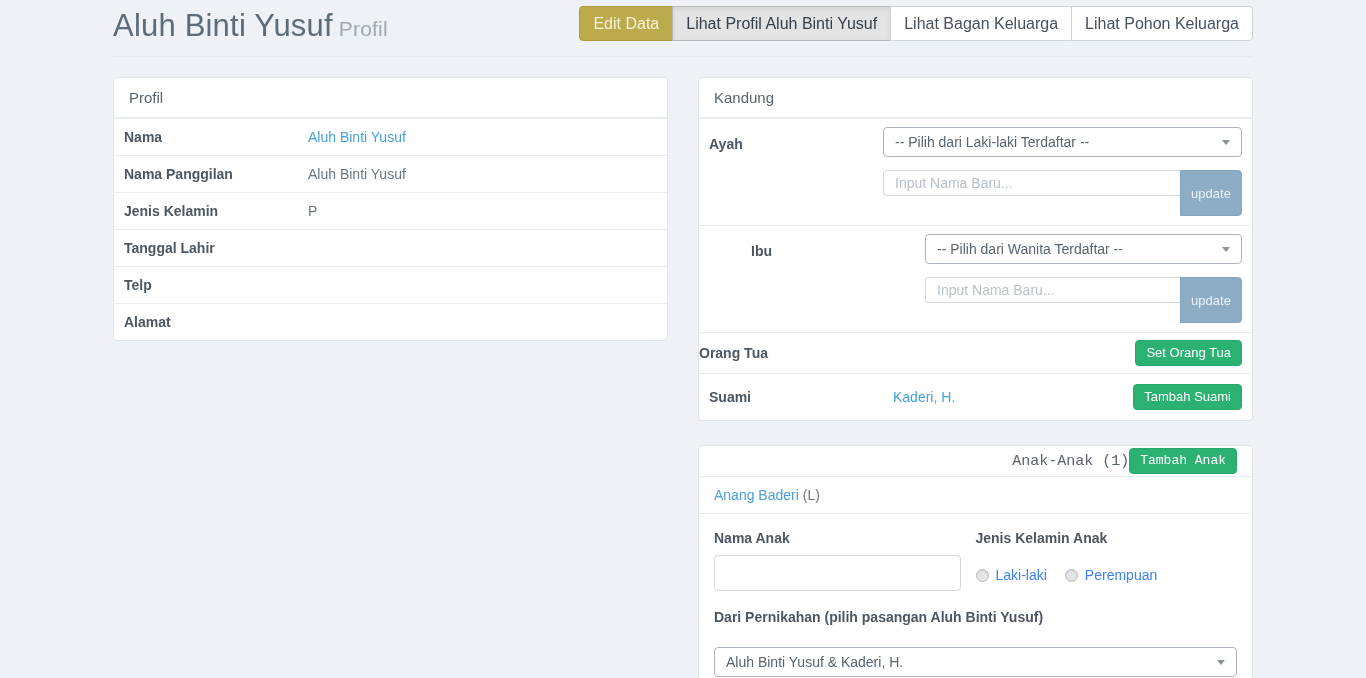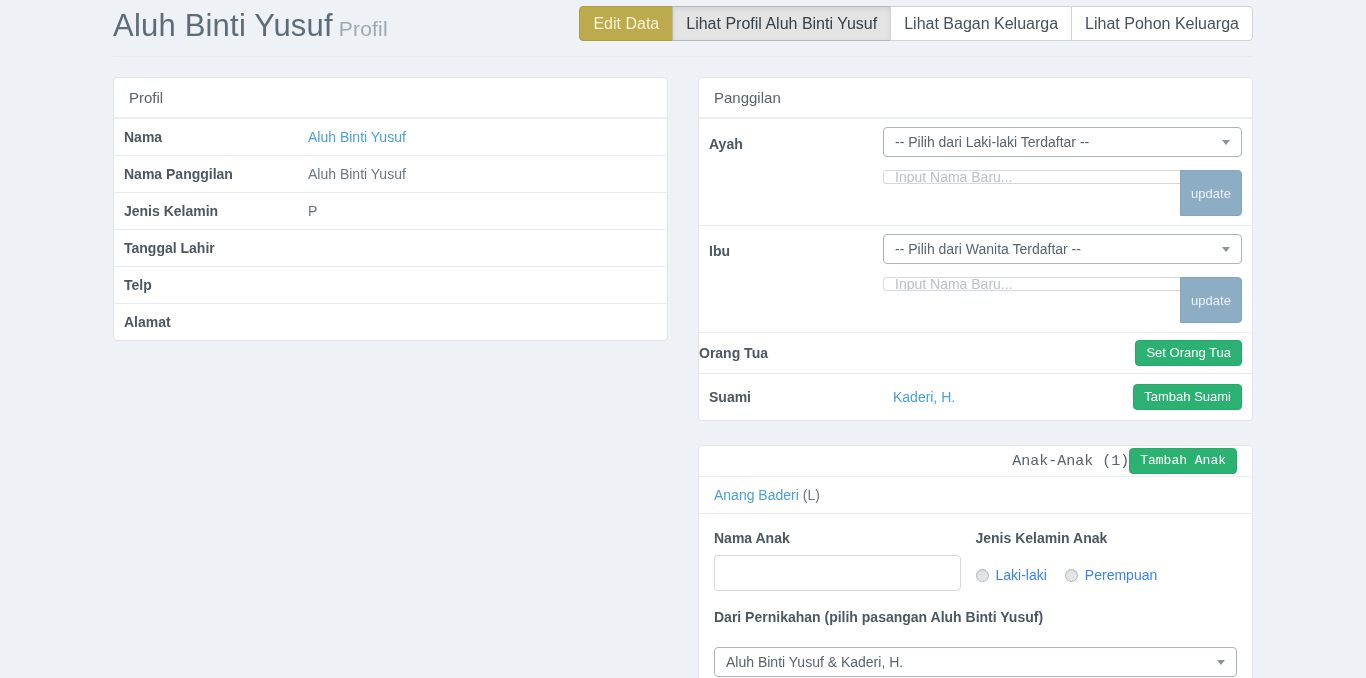--- a/index.html
+++ b/index.html
@@ -58,21 +58,21 @@
     background:#fff;color:#59646e;padding:5px 26px 5px 11px;cursor:pointer;
     line-height:18px;white-space:nowrap;overflow:hidden;
   }
   .select .caret{
     position:absolute;right:11px;top:12px;width:0;height:0;
     border-left:4px solid transparent;border-right:4px solid transparent;
     border-top:5px solid #8a939c;
   }
   .input-group{display:flex;margin-top:13px;}
   .input-group input{
-    flex:1;height:14px;border:1px solid #d3d9df;border-right:none;
+    flex:1;height:26px;border:1px solid #d3d9df;border-right:none;
     border-radius:4px 0 0 4px;padding:5px 11px;font-family:inherit;font-size:14px;color:#59646e;outline:none;
   }
   .input-group input::placeholder{color:#b9c1c9;}
   .btn-update{
     width:62px;height:46px;background:var(--update_button_blue,#8dadc4);
     border:1px solid #83a5bd;border-radius:0 4px 4px 0;color:#eaf2f9;
     font-size:13px;font-family:inherit;cursor:pointer;
   }
   .btn-green{
     background:var(--accent_green,#2bb272);border:1px solid #27a96c;color:#fff;
@@ -153,38 +153,38 @@
         <div class="trow">
           <div class="tlabel">Alamat</div>
           <div class="tvalue"></div>
         </div>
       </div>
 
     </div>
 
     <div class="col">
       <div class="panel">
-        <div class="panel-heading">Panggilan</div>
+        <div class="panel-heading">Kandung</div>
 
         <div class="trow">
           <div class="tlabel" style="padding-top:17px;">Ayah</div>
           <div class="tcontrol">
             <div class="select">
               <span>-- Pilih dari Laki-laki Terdaftar --</span>
               <span class="caret"></span>
             </div>
             <div class="input-group">
               <input type="text" placeholder="Input Nama Baru..." style="">
               <button class="btn-update">update</button>
             </div>
           </div>
         </div>
 
         <div class="trow">
-          <div class="tlabel" style="padding-top:17px;">Ibu</div>
+          <div class="tlabel" style="padding-top:17px;margin-left:42px;">Ibu</div>
           <div class="tcontrol">
             <div class="select">
               <span>-- Pilih dari Wanita Terdaftar --</span>
               <span class="caret"></span>
             </div>
             <div class="input-group">
               <input type="text" placeholder="Input Nama Baru..." style="">
               <button class="btn-update">update</button>
             </div>
           </div>

